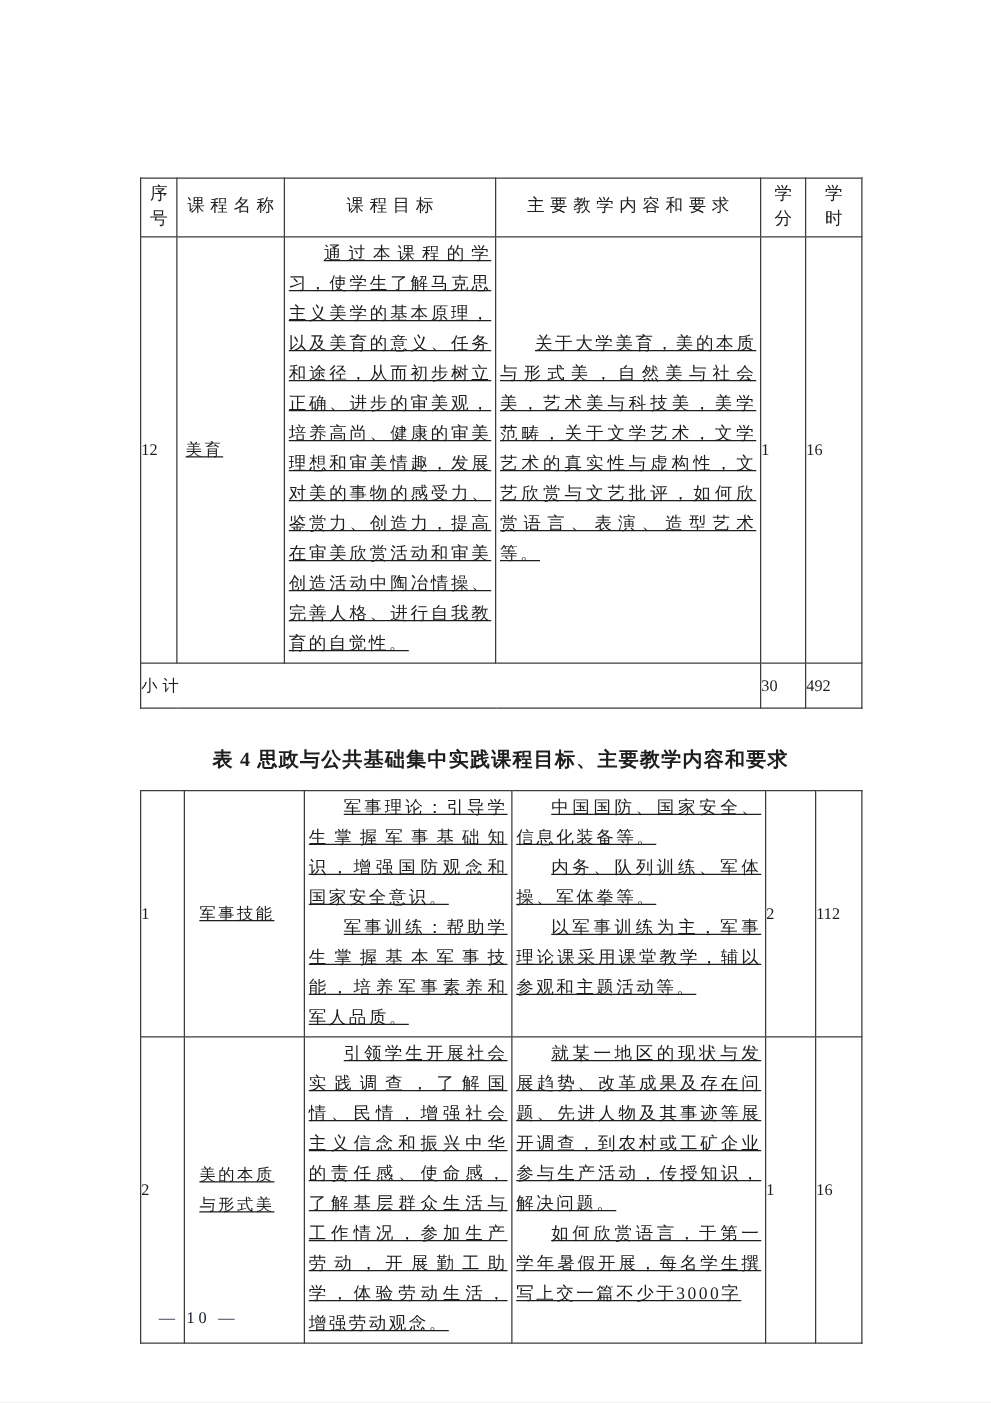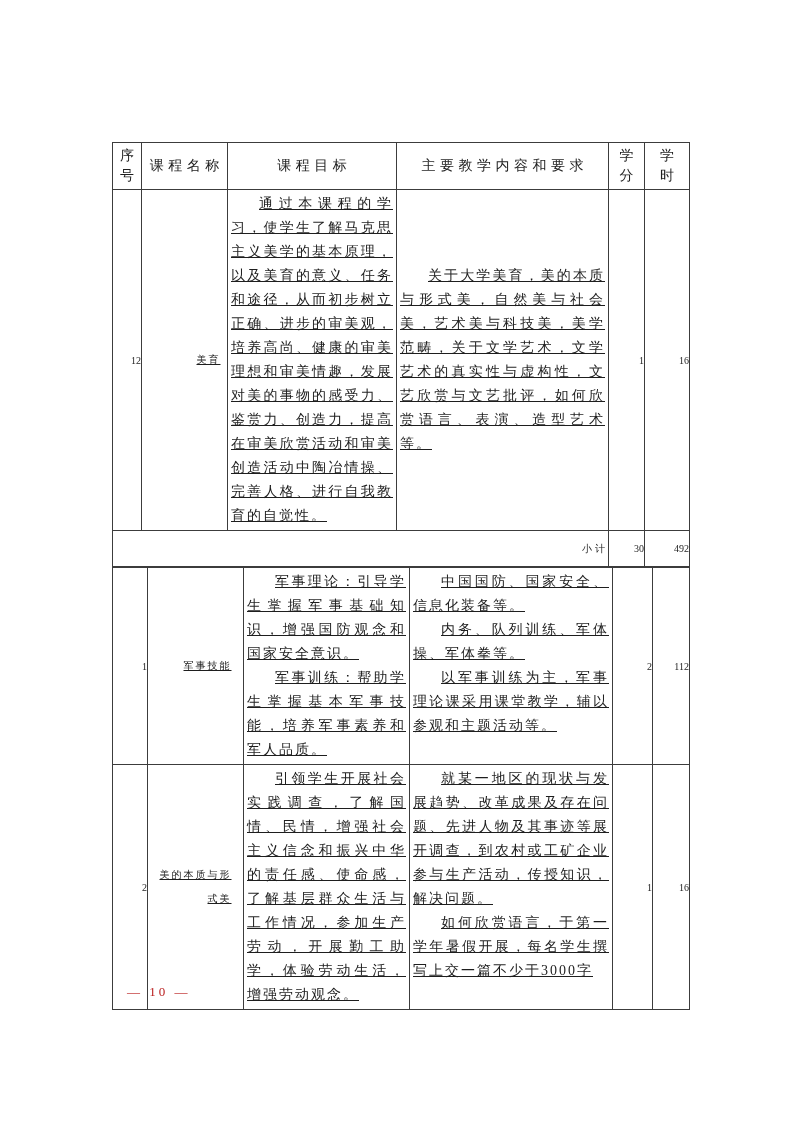--- a/index.html
+++ b/index.html
@@ -13,36 +13,36 @@
   }
   .content { position:absolute; left:112px; top:142px; width:578px; }
   table { border-collapse:collapse; table-layout:fixed; width:577px; }
   td { border:1px solid #3c3c3c; padding:0; overflow:hidden; }
   .hdr {
     text-align:center; vertical-align:middle;
     font-size:14px; line-height:20px; letter-spacing:0.32em;
     padding:3px 0 3px 0.32em;
   }
   .stack { white-space:pre-line; letter-spacing:0; padding-left:0; }
-  .mid { text-align:right; vertical-align:middle; font-size:10px; }
+  .mid { text-align:left; vertical-align:middle; font-size:13px; }
   .name-wrap { width:72px; margin:0 auto; line-height:24px; letter-spacing:2px;text-decoration:underline; }
   .cell-text { vertical-align:top; font-size:14px; padding:2px 3px;text-decoration:underline; }
   .cell-text.vmid { vertical-align:middle;margin-left:20px; }
   .cell-text p {
     margin:0; text-indent:2em; line-height:24px; letter-spacing:2px;
     text-align:justify; text-justify:inter-ideograph; word-break:break-all;
   }
   .caption {
     width:577px; text-align:center; font-weight:bold;
     font-size:16px; letter-spacing:1px;
     margin:31px 0 13px 0;
   }
   .footer {
-    position:absolute; left:127px; top:984px;
-    font-size:13px; letter-spacing:3px; color:#b91c1c;
+    position:absolute; left:127px; top:1046px;
+    font-size:13px; letter-spacing:3px; color:#0f172a;
   }
 </style>
 </head>
 <body>
 
 <div class="page">
   <div class="content">
 
     <table>
       <colgroup>
@@ -80,20 +80,21 @@
         <td class="mid">16</td>
       </tr>
       <tr style="height:36px">
         <td class="mid" colspan="4" style="letter-spacing:0.3em">小计</td>
         <td class="mid">30</td>
         <td class="mid">492</td>
       </tr>
     </tbody>
       </table>
 
+    <div class="caption">表 4 思政与公共基础集中实践课程目标、主要教学内容和要求</div>
 
     <table>
       <colgroup>
         <col style="width:35px">
           <col style="width:96px">
           <col style="width:166px">
         <col style="width:203px">
           <col style="width:40px">
           <col style="width:37px">
       </colgroup>

